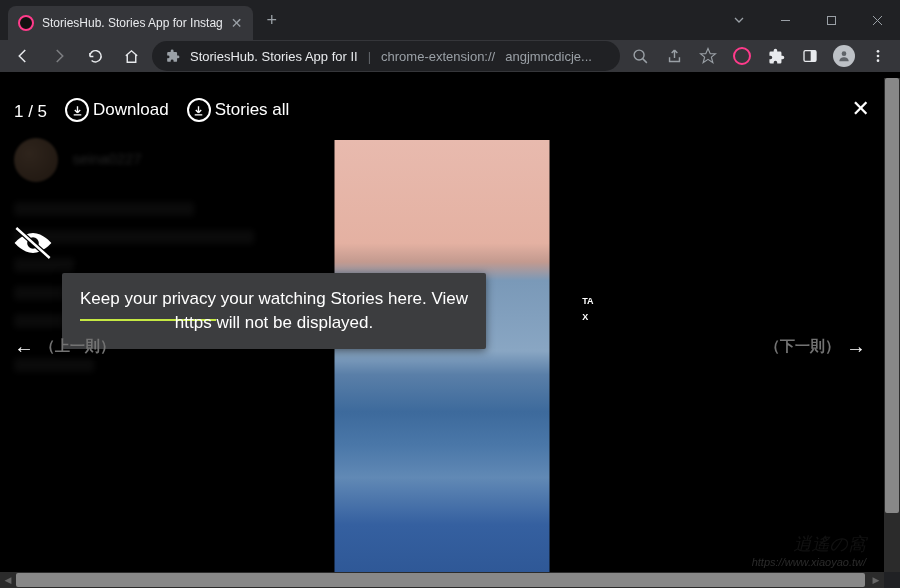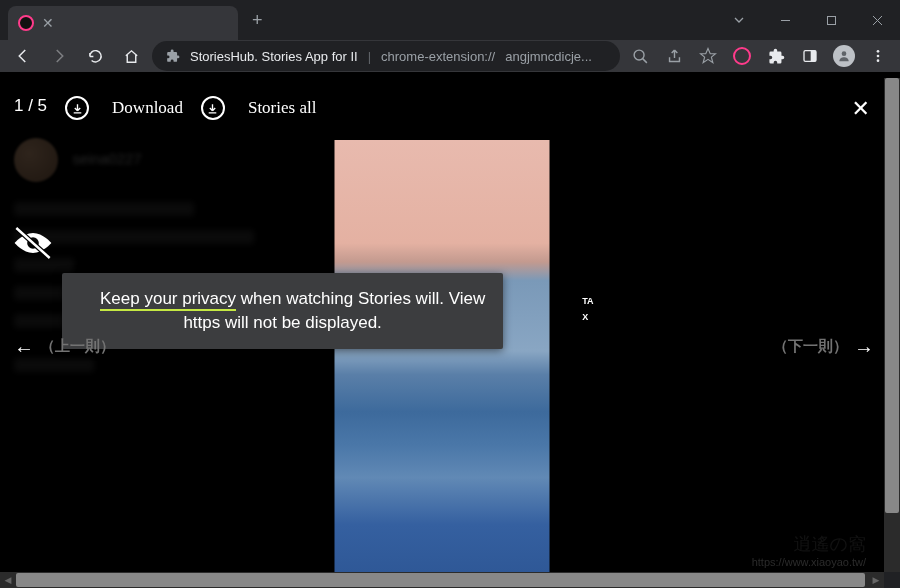--- a/index.html
+++ b/index.html
@@ -23,69 +23,70 @@
 .url-ext { color: #e8eaed; }
 .url-sep { color: #5f6368; }
 .url-proto { color: #9aa0a6; }
 .ext-icon { width: 14px; height: 14px; fill: #9aa0a6; }
 .iconbtn { width: 28px; height: 28px; display: flex; align-items: center; justify-content: center; color: #9aa0a6; cursor: pointer; }
 .opera { width: 18px; height: 18px; border-radius: 50%; border: 2px solid #ff3b8b; }
 .avatar { width: 22px; height: 22px; border-radius: 50%; background: #bdc1c6; display: flex; align-items: center; justify-content: center; }
 
 
 .viewer { position: absolute; top: 78px; left: 0; right: 16px; bottom: 16px; background: rgba(0,0,0,.95); }
-.topbar { position: absolute; top: 18px; left: 14px; right: 14px; display: flex; align-items: flex-start; gap: 18px; color: #fff; font-size: 17px; }
+.topbar { position: absolute; top: 18px; left: 14px; right: 14px; display: flex; align-items: flex-end; gap: 18px; color: #fff; font-size: 17px; }
 .counter { font-weight: 400; }
-.dl { display: flex; align-items: center; gap: 23px; cursor: pointer; font-family: Liberation Serif, serif; }
+.dl { display: flex; align-items: center; gap: 4px; cursor: pointer; }
 .dl-icon { width: 24px; height: 24px; border: 2px solid #fff; border-radius: 50%; display: flex; align-items: center; justify-content: center; }
 .close { margin-left: auto; cursor: pointer; font-size: 22px; }
 
 
 .bg { position: absolute; top: 60px; left: 14px; opacity: .22; }
 .bg-avatar { width: 44px; height: 44px; border-radius: 50%; background: radial-gradient(circle at 35% 35%, #d4a580, #8a6548); display: inline-block; vertical-align: middle; filter: blur(1px); }
 .bg-name { display: inline-block; color: #aaa; font-size: 15px; margin-left: 10px; filter: blur(2px); }
 .bg-lines { margin-top: 20px; }
 .bg-line { height: 14px; background: #333; margin: 14px 0; border-radius: 3px; filter: blur(3px); }
 
 
 .privacy { position: absolute; top: 143px; left: 8px; display: flex; align-items: flex-start; gap: 4px; }
 .eye-off { width: 50px; height: 40px; margin-top: 2px; }
 .tooltip { background: #3c3d3f; color: #fff; padding: 14px 18px; font-size: 17px; line-height: 1.4; max-width: 450px; border-radius: 2px; box-shadow: 0 2px 8px rgba(0,0,0,.5); text-align: center; position: relative; margin-top: 52px; }
-.underline { border-bottom: 2px solid #c5e843; padding-bottom: 1px; margin-left: 20px; }
+.underline { border-bottom: 2px solid #c5e843; padding-bottom: 11px; }
 
 
 .story { position: absolute; left: 50%; top: 62px; transform: translateX(-50%); width: 215px; height: 469px; background: linear-gradient(180deg, #e8baae 0%, #e4b1a2 22%, #c39a8f 26%, #7a99b8 30%, #89a6c3 45%, #5a7fa8 50%, #3d6a9c 58%, #4a77a8 65%, #6189b5 72%, #3560a0 82%, #2a5290 100%); }
 .story-badge { position: absolute; right: -48px; top: 155px; display: flex; flex-direction: column; gap: 4px; }
 .badge { background: #000; color: #fff; font-size: 9px; padding: 1px 4px; font-weight: bold; }
 
 
 .navarr { position: absolute; top: 50%; transform: translateY(10px); display: flex; align-items: center; gap: 6px; cursor: pointer; }
 .navarr.left { left: 14px; }
-.navarr.right { right: 10px; }
+.navarr.right { right: 18px; }
 .navarr-icon { color: #fff; font-size: 20px; }
 .navarr-label { color: #737373; font-size: 15px; font-weight: bold; }
 
 
-.watermark { position: absolute; bottom: 4px; right: 18px; color: #555; font-size: 11px; opacity: .5; text-align: right; }
+.watermark { position: absolute; bottom: 4px; right: 18px; color: #555; font-size: 11px; opacity: .5; font-style: italic; text-align: right; }
 .watermark-logo { font-size: 18px; opacity: .4; }
 
 
 .vscroll { position: absolute; top: 78px; right: 0; width: 16px; bottom: 16px; background: #2b2b2b; }
 .vthumb { position: absolute; top: 0; left: 1px; width: 14px; height: 88%; background: #888; border-radius: 2px; }
 .hscroll { position: absolute; bottom: 0; left: 0; right: 16px; height: 16px; background: #2b2b2b; }
 .hthumb { position: absolute; left: 16px; top: 1px; height: 14px; width: 96%; background: #888; border-radius: 2px; }
 .corner { position: absolute; bottom: 0; right: 0; width: 16px; height: 16px; background: #202124; }
 .scrbtn { position: absolute; width: 16px; height: 16px; display: flex; align-items: center; justify-content: center; color: #666; font-size: 9px; }
 </style>
 </head>
 <body>
 
 <div class="titlebar">
   <div class="tab">
     <span class="favicon"></span>
+    <span class="tab-title">StoriesHub. Stories App for Instag</span>
     <span class="tab-close">✕</span>
   </div>
   <span class="newtab">+</span>
   <div class="winctrl">
     <div class="winbtn">
         <svg width="10" height="10" viewBox="0 0 10 10">
           <path d="M1 3 L5 7 L9 3" stroke="#9aa0a6" stroke-width="1.3" fill="none"></path>
         </svg>
       </div>
     <div class="winbtn">
@@ -225,21 +226,21 @@
     </div>
   </div>
 
   <div class="privacy">
     <svg class="eye-off" viewBox="0 0 60 48">
         <path fill="#fff" d="M30 12 C18 12 8 24 8 24 S18 36 30 36 S52 24 52 24 S42 12 30 12 Z M30 31 A7 7 0 1 1 30 17 A7 7 0 0 1 30 31 Z"></path>
         <path stroke="#000" stroke-width="6" d="M10 6 L50 42"></path>
         <path stroke="#fff" stroke-width="3" d="M10 6 L50 42"></path>
       </svg>
     <div class="tooltip">
-      <span class="underline">Keep your privacy</span><span> when watching Stories will. View</span><br><span>https will not be displayed.</span>
+      <span class="underline">Keep your privacy</span><span> your watching Stories here. View</span><br><span>https will not be displayed.</span>
     </div>
   </div>
 
   <div class="navarr left">
     <span class="navarr-icon">←</span>
     <span class="navarr-label">（上一則）</span>
   </div>
   <div class="navarr right">
     <span class="navarr-label">（下一則）</span>
     <span class="navarr-icon">→</span>

